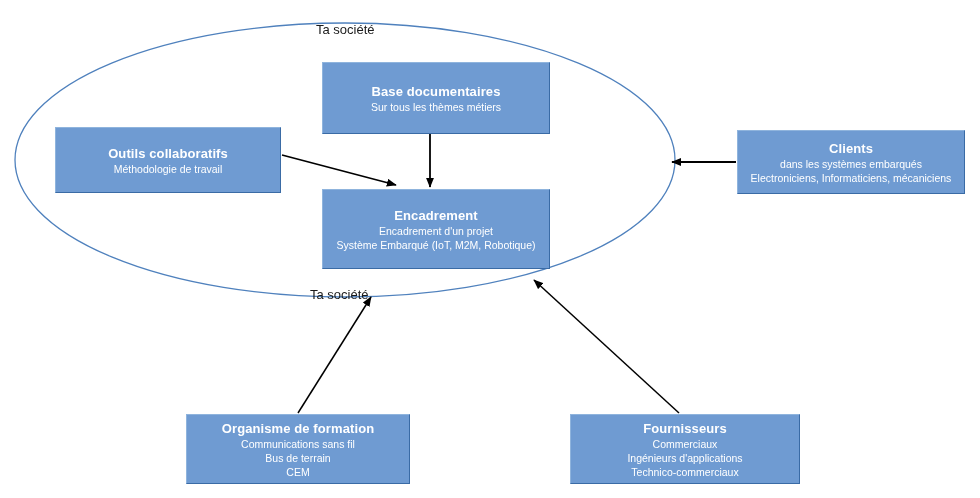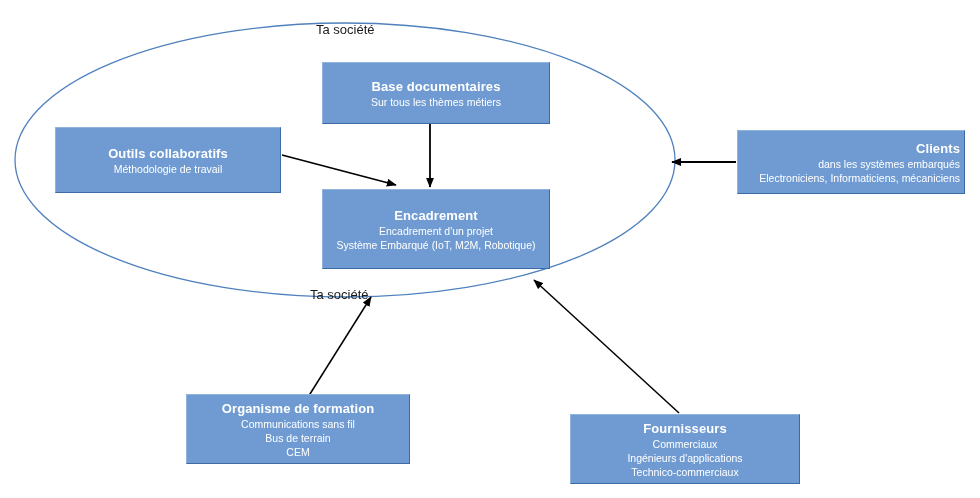--- a/index.html
+++ b/index.html
@@ -53,25 +53,25 @@
     white-space: nowrap;
   }
   .ellipse-label {
     position: absolute;
     font-size: 13px;
     color: #1a1a1a;
     white-space: nowrap;
     background: transparent;
   }
   
-  #node-base-documentaires { left: 322px; top: 62px;  width: 228px; height: 62px; }
+  #node-base-documentaires { left: 322px; top: 62px;  width: 228px; height: 72px; }
   #node-outils-collaboratifs { left: 55px;  top: 127px; width: 226px; height: 66px; }
   #node-encadrement        { left: 322px; top: 189px; width: 228px; height: 80px; }
-  #node-clients            { left: 737px; top: 130px; width: 228px; height: 64px; align-items: flex-end; }
-  #node-organisme          { left: 186px; top: 394px; width: 224px; height: 70px; }
+  #node-clients            { left: 737px; top: 130px; width: 228px; height: 64px; }
+  #node-organisme          { left: 186px; top: 414px; width: 224px; height: 70px; }
   #node-fournisseurs       { left: 570px; top: 414px; width: 230px; height: 70px; }
 </style>
 </head>
 <body>
 
 <div id="canvas">
 
   <svg id="vector-layer" viewBox="0 0 980 498">
     <defs>
       <marker id="arrowhead" markerWidth="10" markerHeight="8" refX="9.2" refY="4" orient="auto" markerUnits="userSpaceOnUse">

